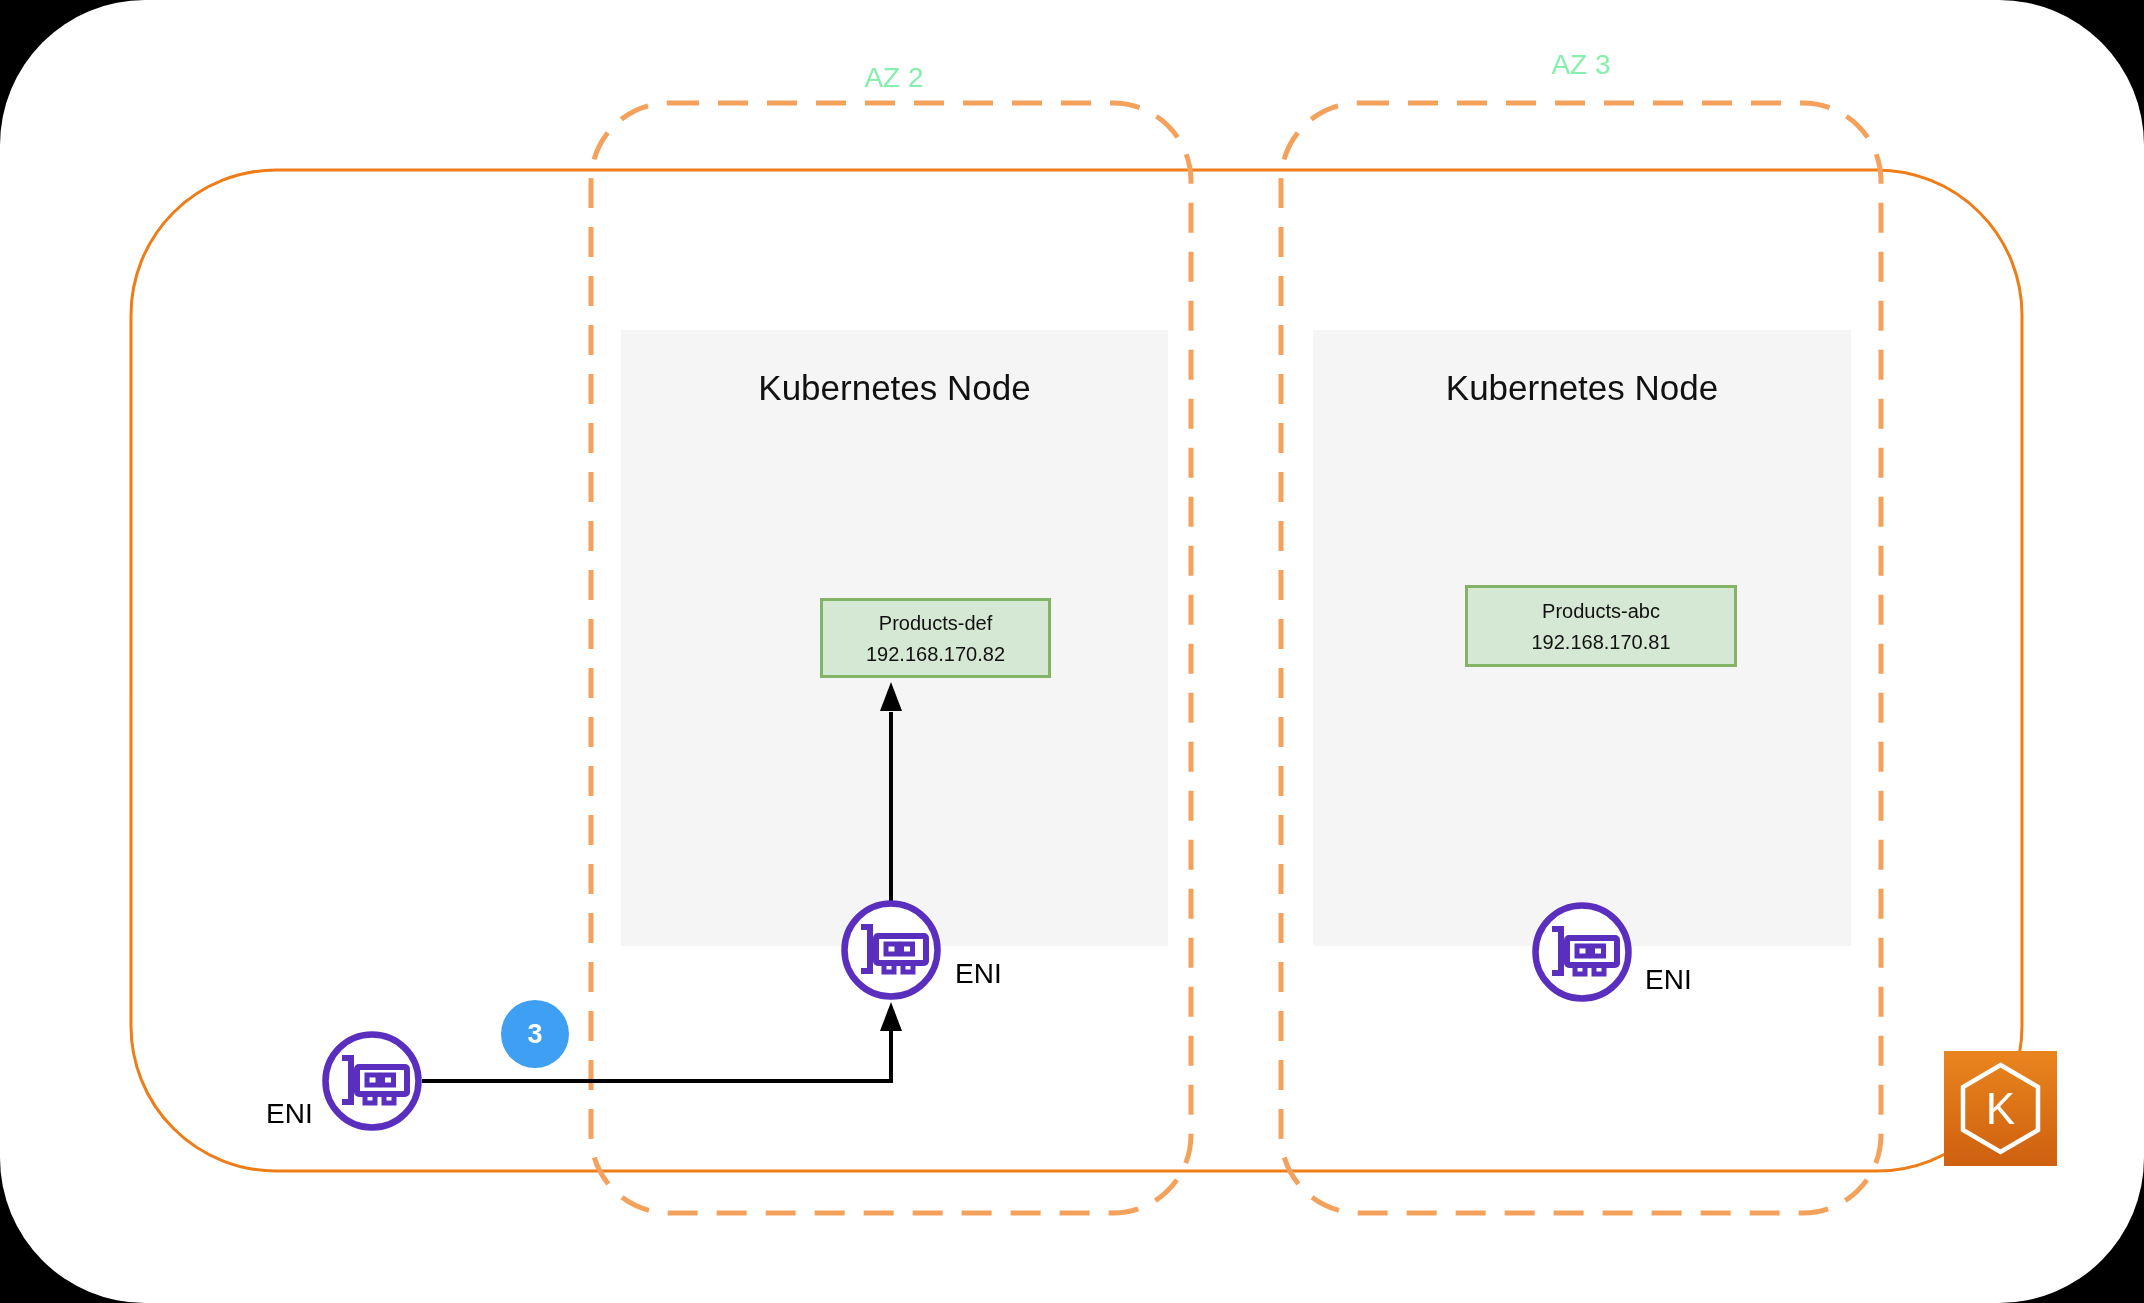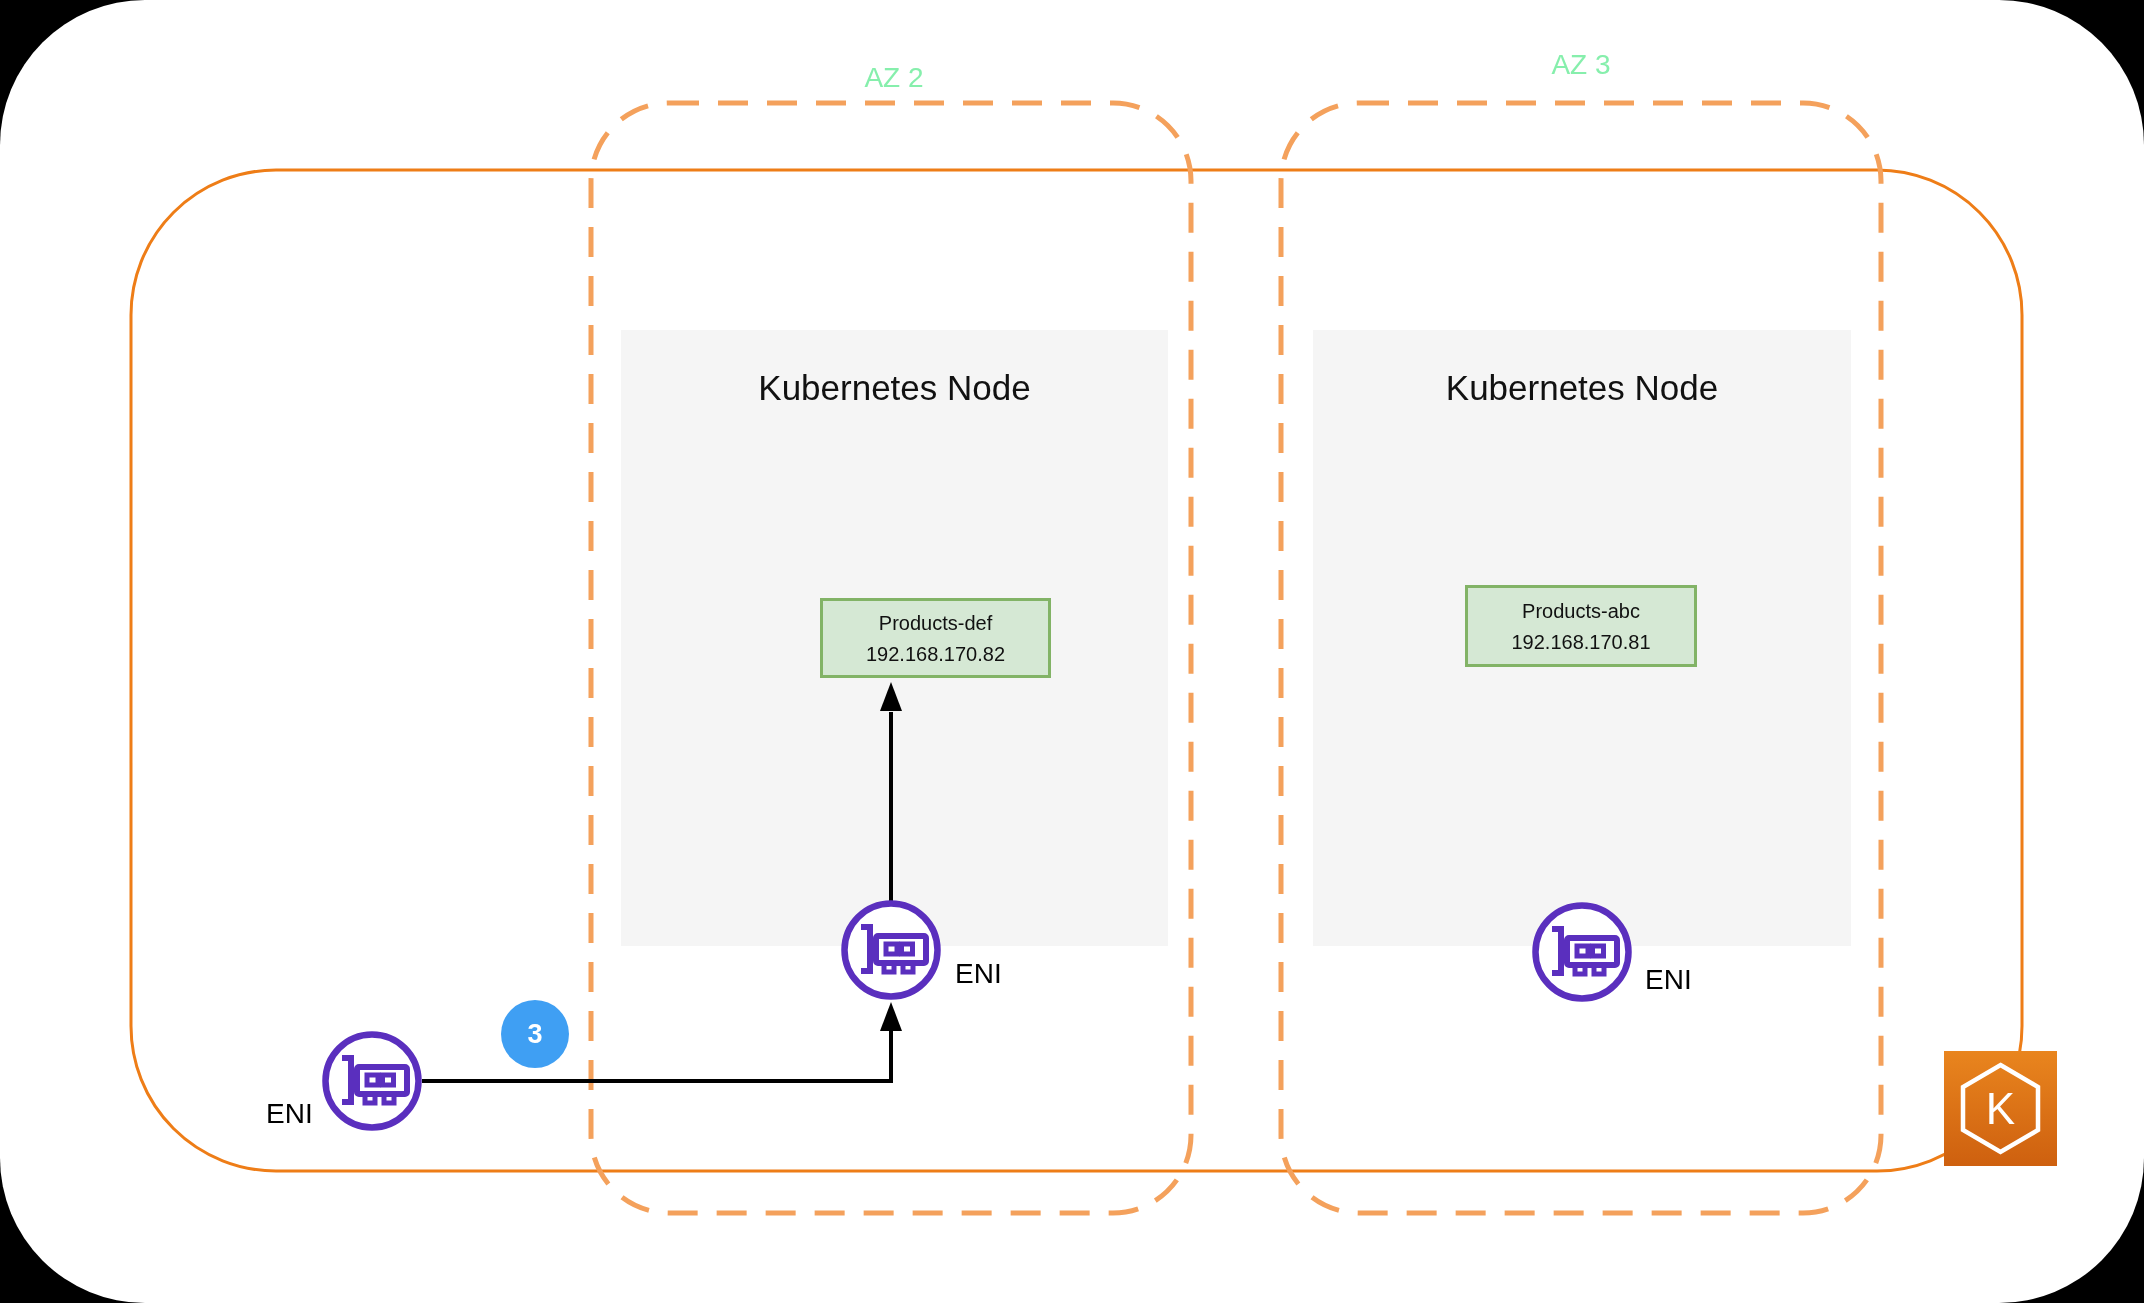--- a/index.html
+++ b/index.html
@@ -113,21 +113,21 @@
 
   <div class="node-box" style="left:1313px; top:330px; width:538px; height:616px;">
     <div class="node-title">Kubernetes Node</div>
   </div>
 
   <div class="pod-box" style="left:820px; top:598px; width:231px; height:80px;">
     <div>Products-def</div>
     <div>192.168.170.82</div>
   </div>
 
-  <div class="pod-box" style="left:1465px; top:585px; width:232px; height:82px;">
+  <div class="pod-box" style="left:1465px; top:585px; width:272px; height:82px;">
     <div>Products-abc</div>
     <div>192.168.170.81</div>
   </div>
 
   <svg class="overlay" viewBox="0 0 2144 1303">
 
     <rect x="131" y="170" width="1891" height="1001" rx="145" class="cluster-border" stroke="#EE7D17"></rect>
 
     <rect x="591" y="103" width="600" height="1110" rx="78" class="az-border" stroke="#F4A15C"></rect>
 

